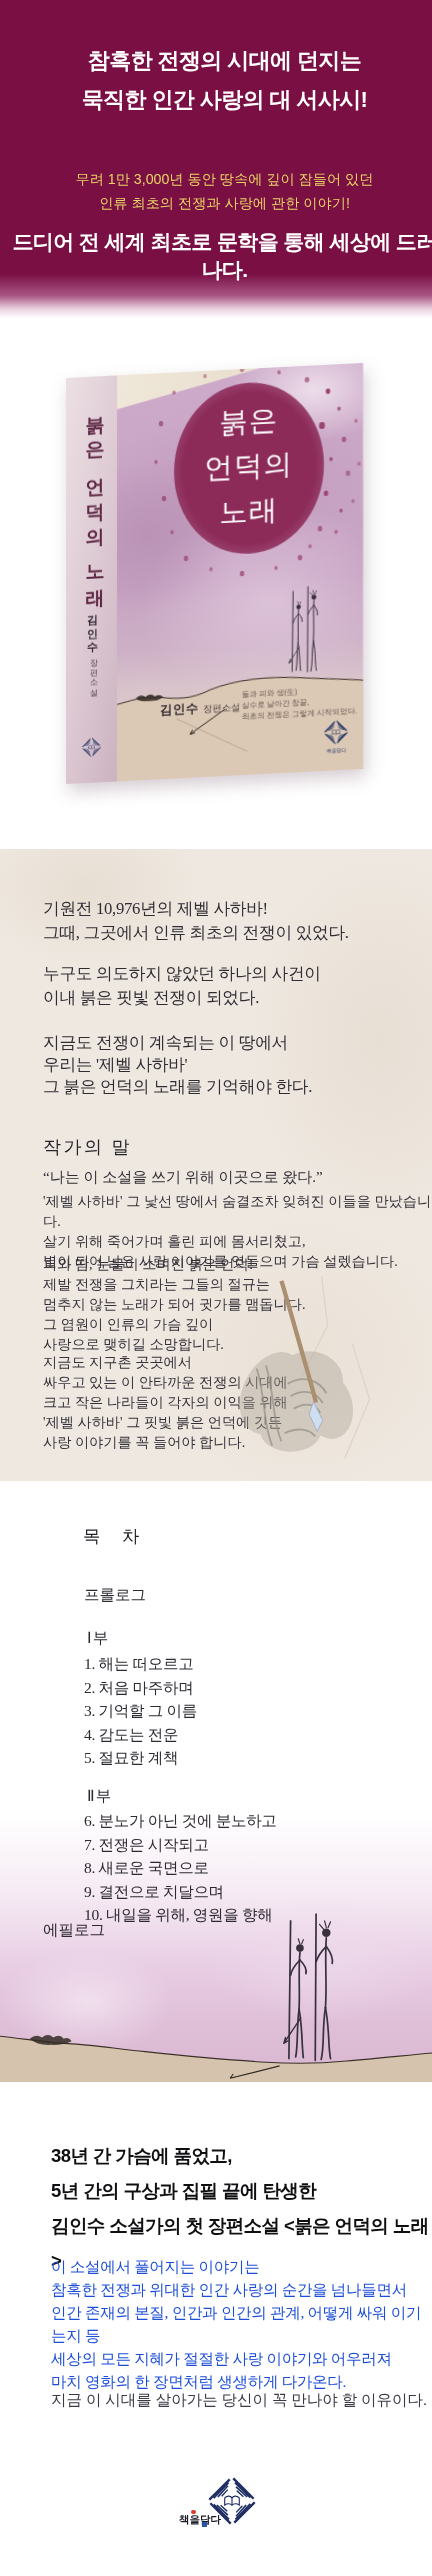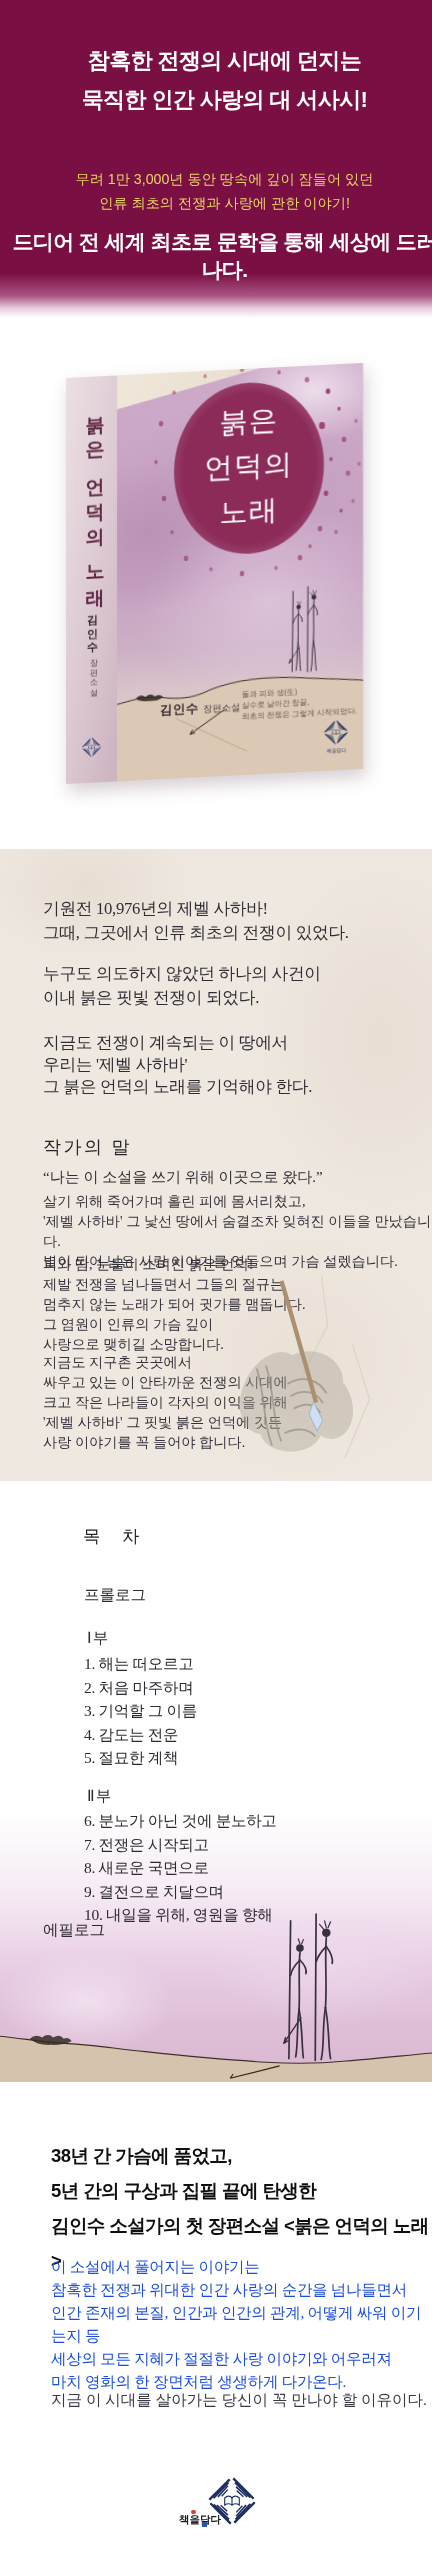--- a/index.html
+++ b/index.html
@@ -225,27 +225,27 @@
     </div>
     <div class="intro-p" style="top:183px;line-height:22px">
       <div>지금도 전쟁이 계속되는 이 땅에서</div>
       <div>우리는 '제벨 사하바'</div>
       <div>그 붉은 언덕의 노래를 기억해야 한다.</div>
     </div>
 
     <div id="note-heading">작가의 말</div>
     <div id="note-quote">“나는 이 소설을 쓰기 위해 이곳으로 왔다.”</div>
     <div class="note-p" style="top:342px">
+      <div>'제벨 사하바' 그 낯선 땅에서 숨결조차 잊혀진 이들을 만났습니다.</div>
       <div>살기 위해 죽어가며 홀린 피에 몸서리쳤고,</div>
-      <div>'제벨 사하바' 그 낯선 땅에서 숨결조차 잊혀진 이들을 만났습니다.</div>
       <div>별이 되어 남은 사랑 이야기를 엿들으며 가슴 설렜습니다.</div>
     </div>
     <div class="note-p" style="top:405px">
       <div>피와 땀, 눈물이 스며진 붉은 언덕!</div>
-      <div>제발 전쟁을 넘나들면서 그들의 절규는</div>
+      <div>제발 전쟁을 그치라는 그들의 절규는</div>
       <div>멈추지 않는 노래가 되어  귓가를 맴돕니다.</div>
       <div>그 염원이 인류의 가슴 깊이</div>
       <div>사랑으로 맺히길 소망합니다.</div>
     </div>
     <div class="note-p" style="top:503px">
       <div>지금도 지구촌 곳곳에서</div>
       <div>싸우고 있는 이 안타까운 전쟁의 시대에</div>
       <div>크고 작은 나라들이 각자의 이익을 위해</div>
       <div>'제벨 사하바' 그 핏빛 붉은 언덕에 깃든</div>
       <div>사랑 이야기를 꼭 들어야 합니다.</div>

